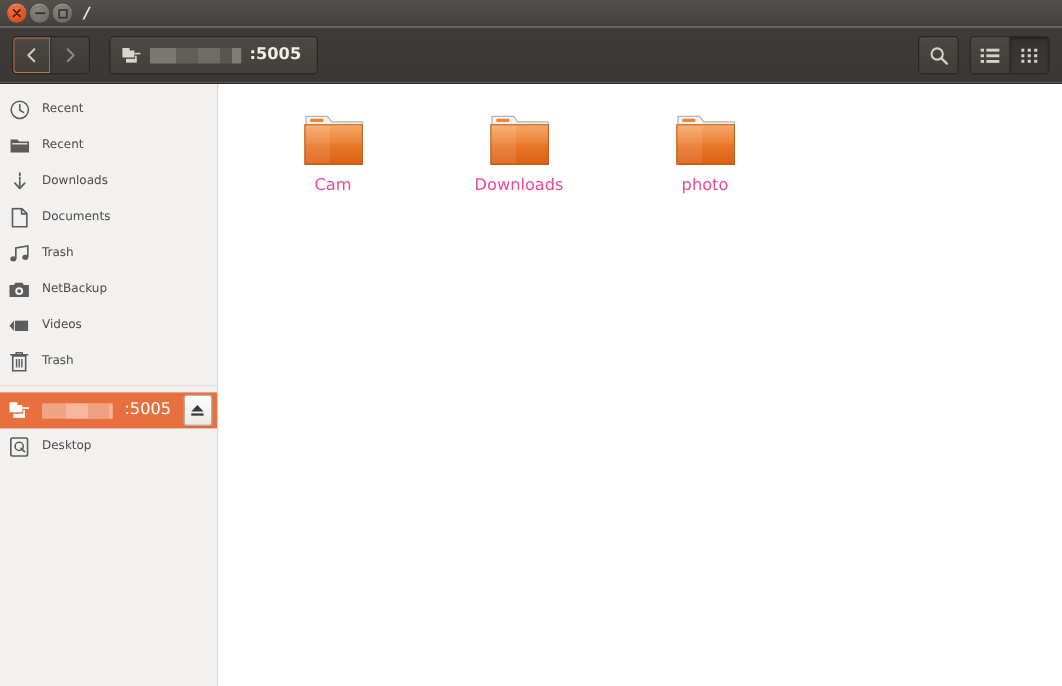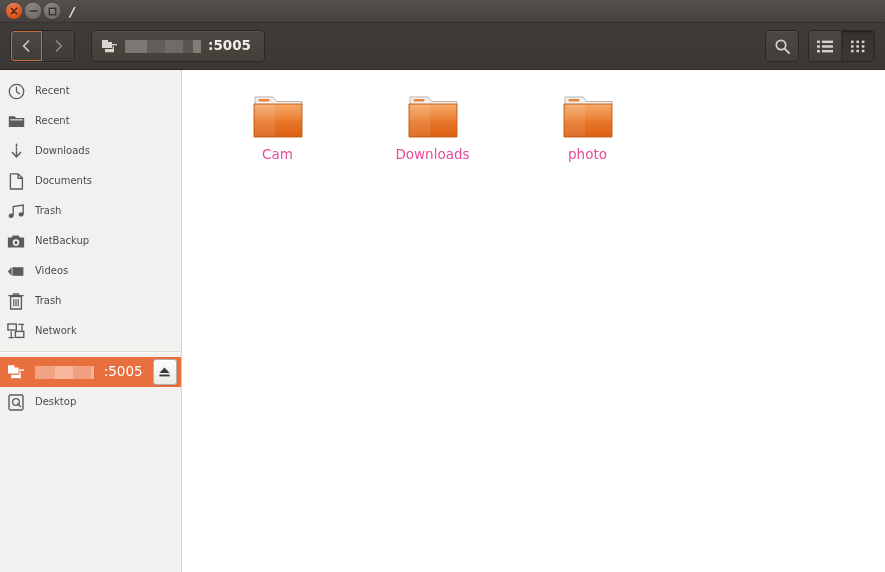--- a/index.html
+++ b/index.html
@@ -461,30 +461,20 @@
           <svg width="16" height="17" viewBox="0 0 16 17">
             <path d="M0.9 2.6 H15.1" stroke="#5c5c5c" stroke-width="1.4" stroke-linecap="round"></path>
             <path d="M5.6 2.4 V1 H10.4 V2.4" fill="none" stroke="#5c5c5c" stroke-width="1.3"></path>
             <path d="M2.6 3.6 H13.4 V16 H2.6 Z" fill="none" stroke="#5c5c5c" stroke-width="1.35"></path>
             <path d="M5.8 6.2 V13.3 M8 6.2 V13.3 M10.2 6.2 V13.3" stroke="#5c5c5c" stroke-width="1.2"></path>
           </svg>
         </span>
         <span class="lbl">Trash</span>
       </div>
 
-      <div class="sb-item">
-        <span class="ic">
-          <svg width="18" height="16" viewBox="0 0 18 16">
-            <rect x="0.9" y="1" width="8.4" height="6" fill="none" stroke="#5c5c5c" stroke-width="1.4"></rect>
-            <rect x="8.4" y="8.4" width="8.4" height="6" fill="none" stroke="#5c5c5c" stroke-width="1.4"></rect>
-            <path d="M11.6 1.4 L16.6 1.4 M15 1.4 L15 7.4 M4.2 8.6 L4.2 14.6 M2 14.6 L6.6 14.6" stroke="#5c5c5c" stroke-width="1.3" stroke-linecap="round"></path>
-          </svg>
-        </span>
-        <span class="lbl">Network</span>
-      </div>
 
       <div class="sb-sep"></div>
 
       <div class="sb-item selected">
         <span class="ic">
           <svg width="18" height="16" viewBox="0 0 18 16">
             <path d="M1 1.2 H7.4 V3.4 H11.6 V9.6 H1 Z" fill="#ffffff"></path>
             <rect x="4.2" y="10.8" width="9.6" height="3.4" fill="#ffffff"></rect>
             <rect x="11.8" y="5.4" width="5.4" height="1.4" fill="#ffffff"></rect>
             <rect x="12.4" y="7.8" width="1.4" height="3.4" fill="#ffffff"></rect>

